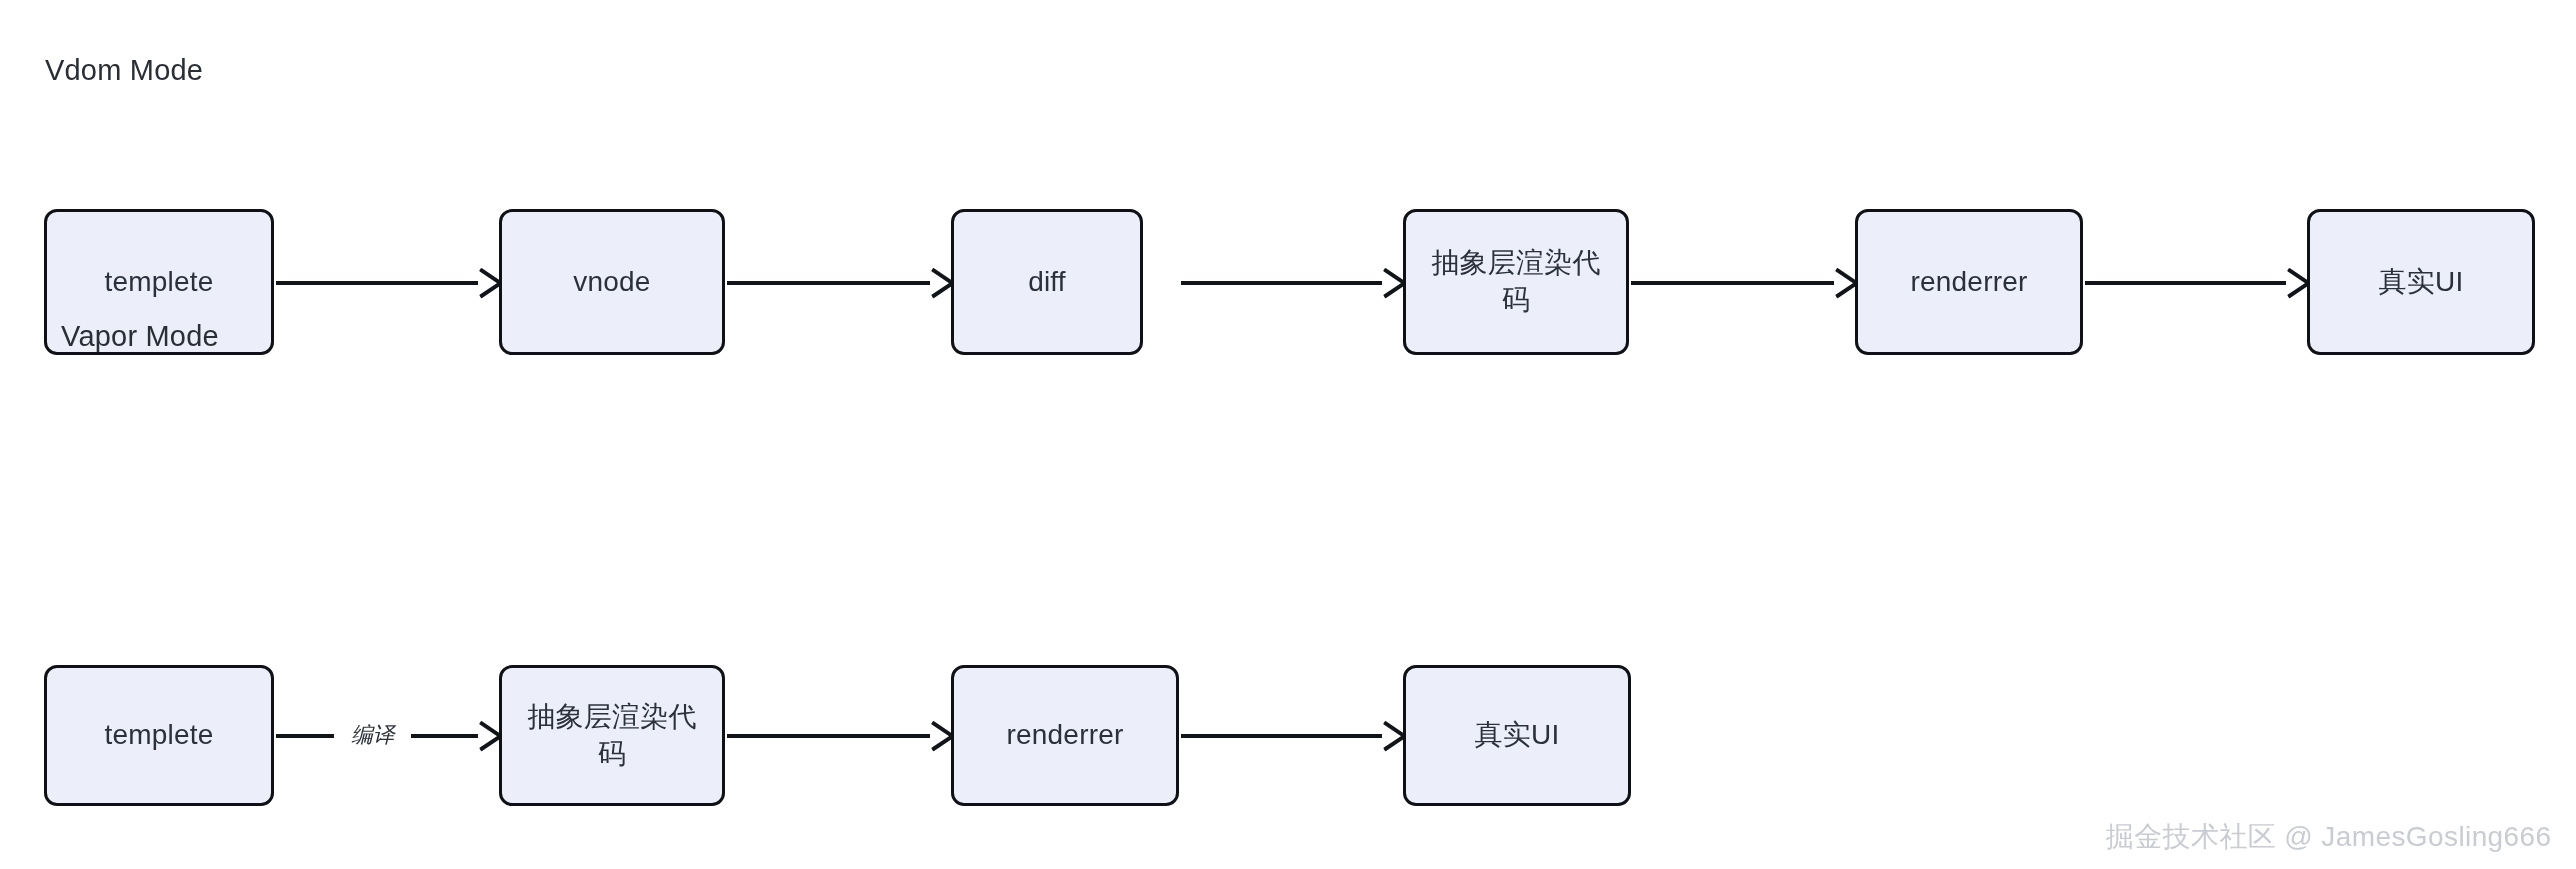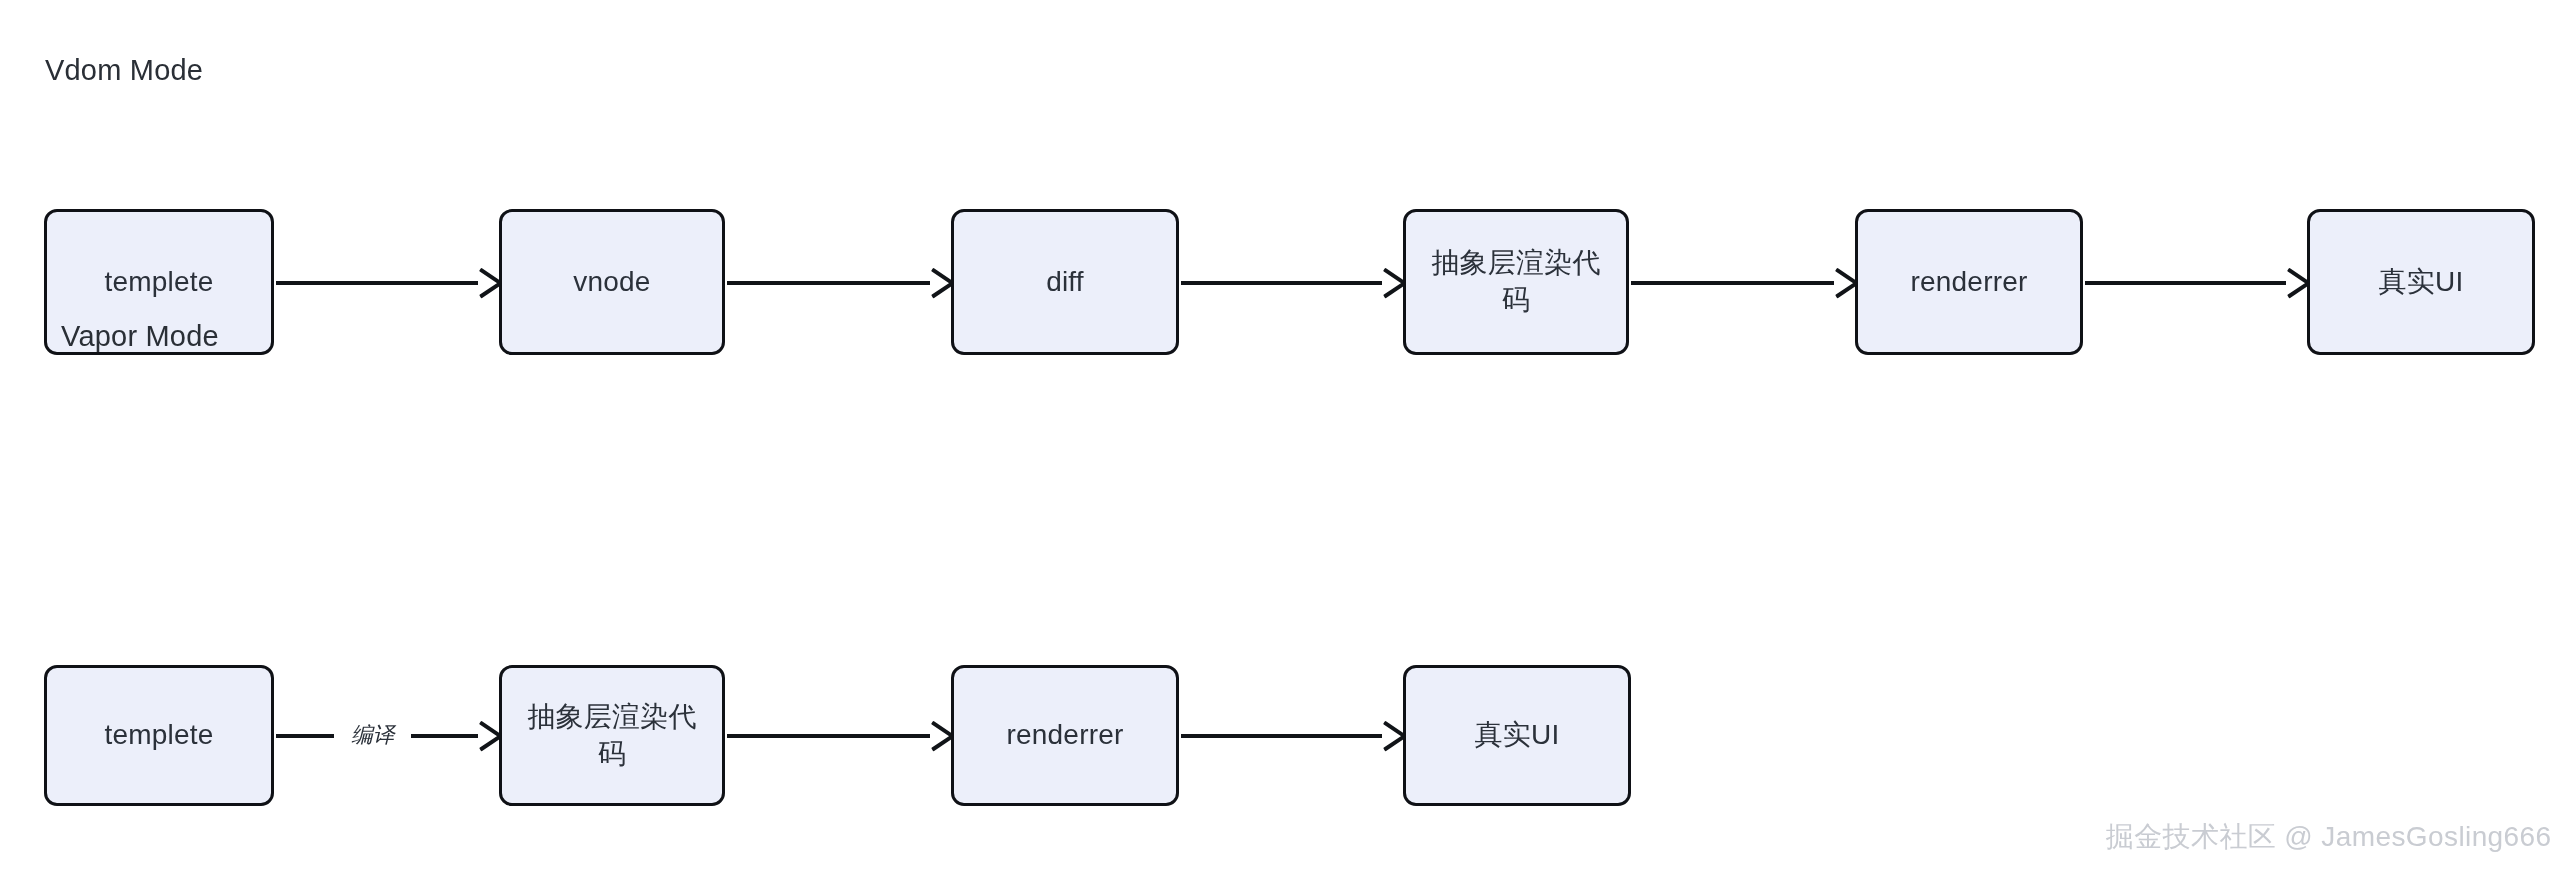--- a/index.html
+++ b/index.html
@@ -158,21 +158,21 @@
       <span class="head"></span>
     </div>
 
     <div class="node tall" style="left:499px; width:226px;">vnode</div>
 
     <div class="edge" style="left:727px; top:55px; width:222px;">
       <span class="line"></span>
       <span class="head"></span>
     </div>
 
-    <div class="node tall" style="left:951px; width:228px;">diff</div>
+    <div class="node tall" style="left:951px; width:192px;">diff</div>
 
     <div class="edge" style="left:1181px; top:55px; width:220px;">
       <span class="line"></span>
       <span class="head"></span>
     </div>
 
     <div class="node tall wrap" style="left:1403px; width:226px;">抽象层渲染代码</div>
 
     <div class="edge" style="left:1631px; top:55px; width:222px;">
       <span class="line"></span>

